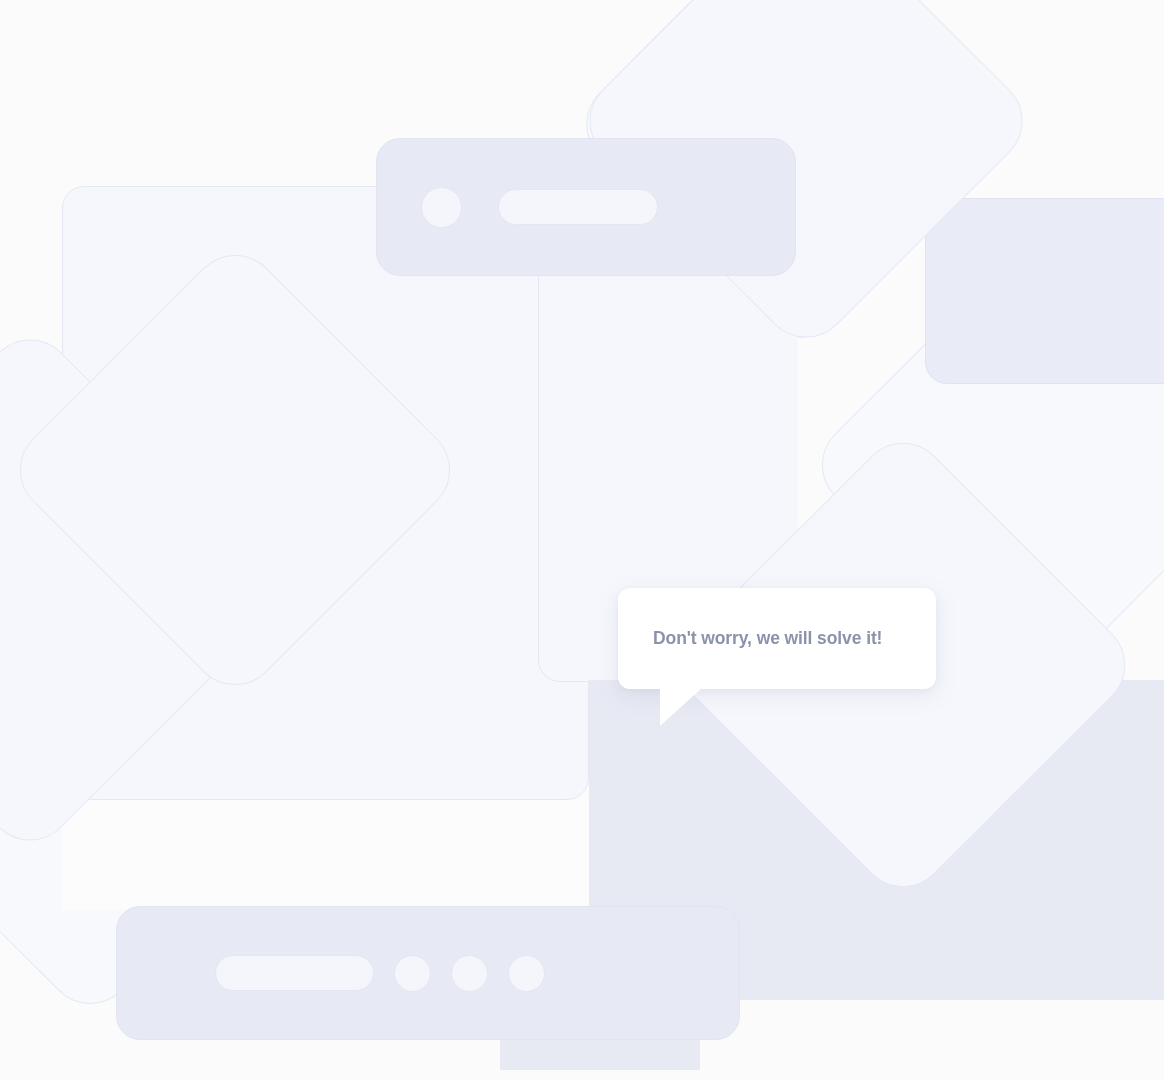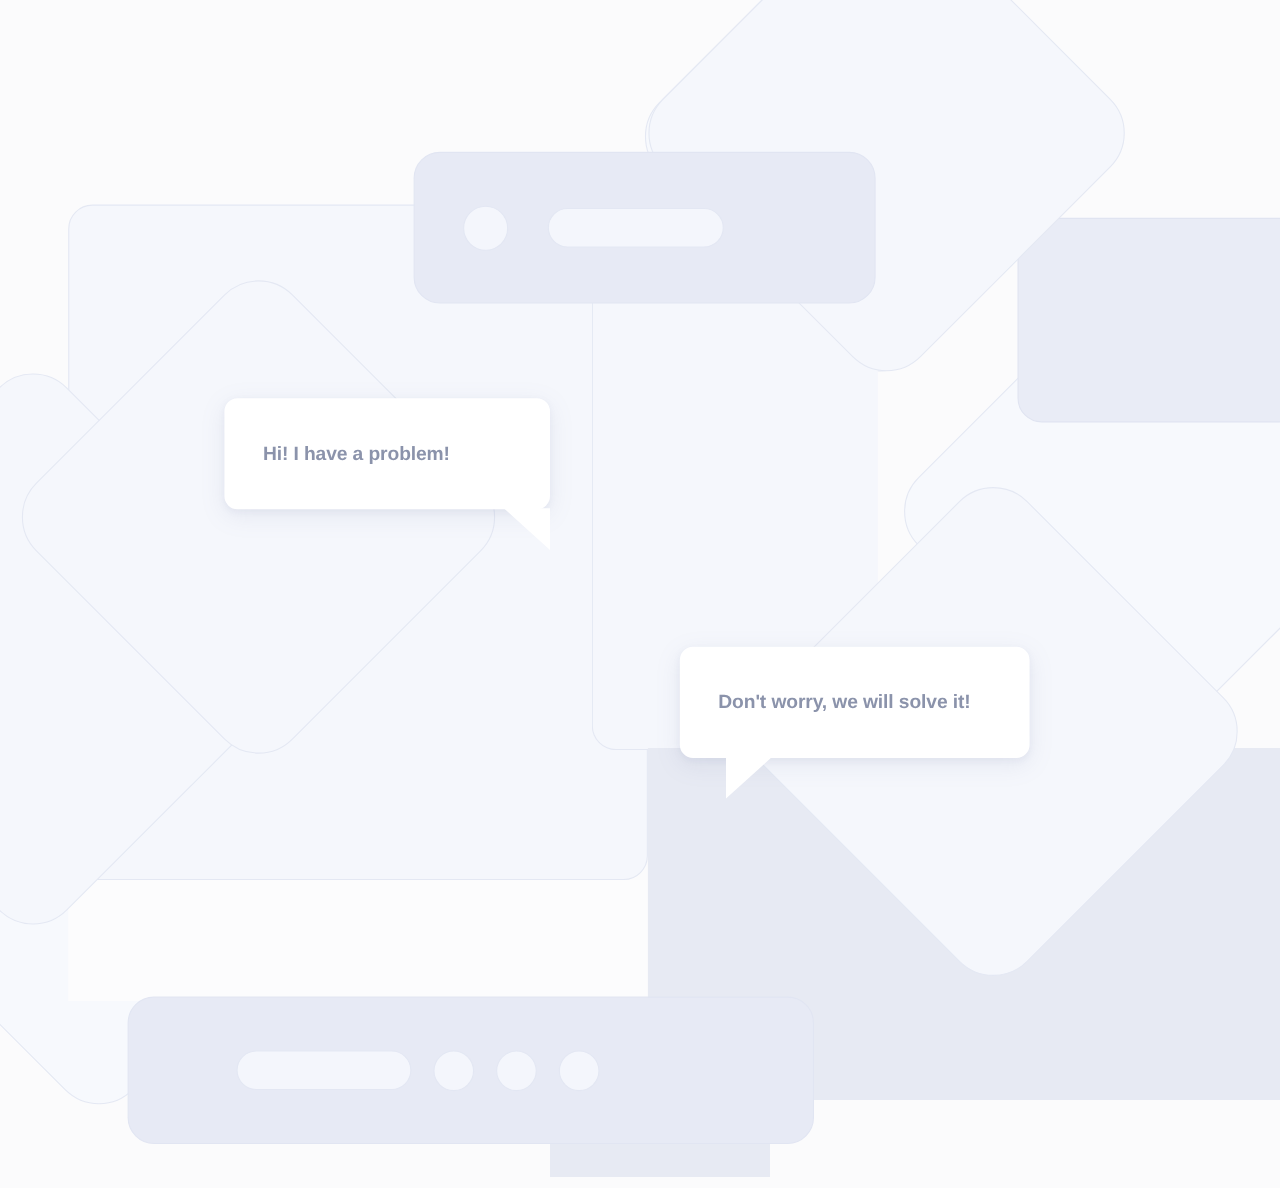--- a/index.html
+++ b/index.html
@@ -155,23 +155,19 @@
     <div class="ph-pill" style="width:160px; height:36px;"></div>
   </div>
 
   <div class="appbar" style="left:116px; top:906px; width:624px; height:134px; padding-left:98px; gap:20px;">
     <div class="ph-pill" style="width:159px; height:36px;"></div>
     <div class="ph-circle" style="width:37px; height:37px;"></div>
     <div class="ph-circle" style="width:37px; height:37px;"></div>
     <div class="ph-circle" style="width:37px; height:37px;"></div>
   </div>
 
-  <div class="bubble" style="left:204px; top:362px; width:296px; height:101px; padding-left:35px;">
-    <span class="bubble-text">Hi! I have a problem!</span>
-    <span class="tail tail-right" style="right:0px; bottom:-37px;"></span>
-  </div>
 
   <div class="bubble" style="left:618px; top:588px; width:318px; height:101px; padding-left:35px;">
     <span class="bubble-text">Don't worry, we will solve it!</span>
     <span class="tail tail-left" style="left:42px; bottom:-37px;"></span>
   </div>
 
 </div>
 
 </body></html>

